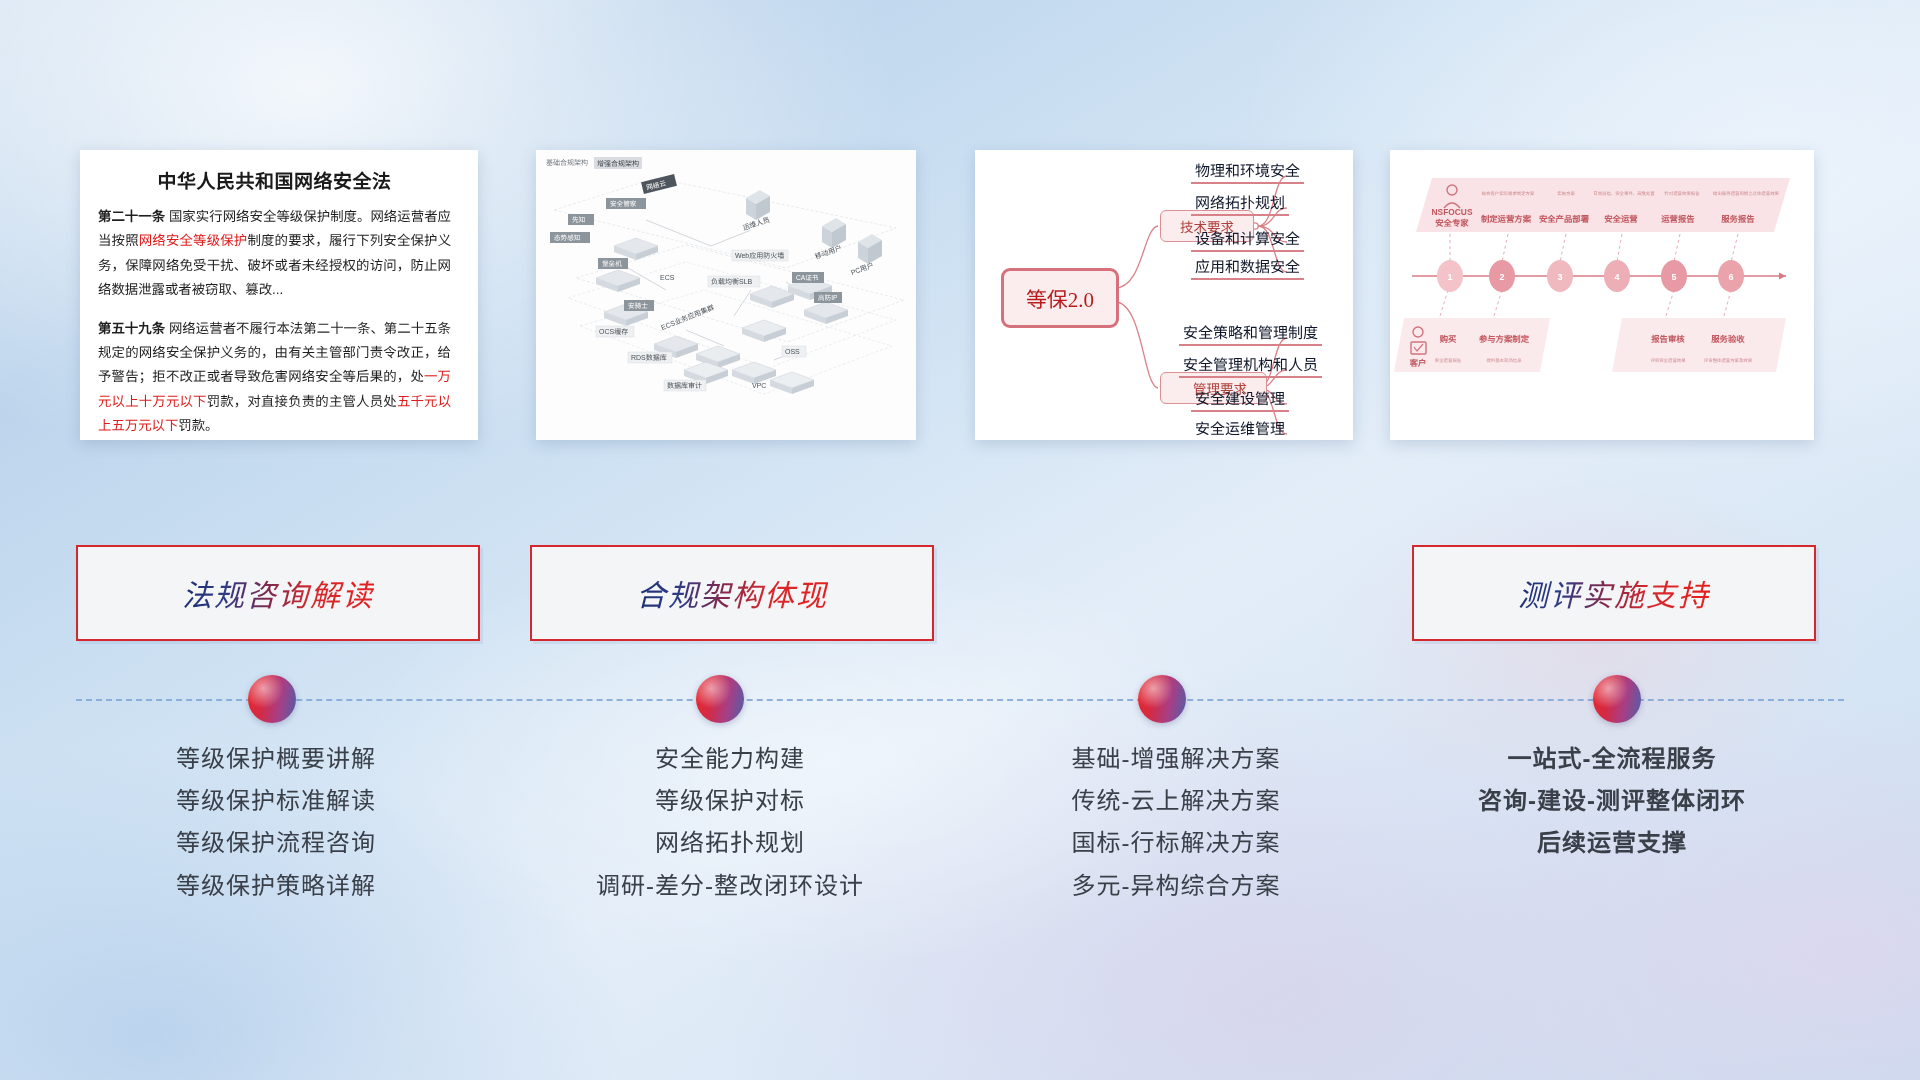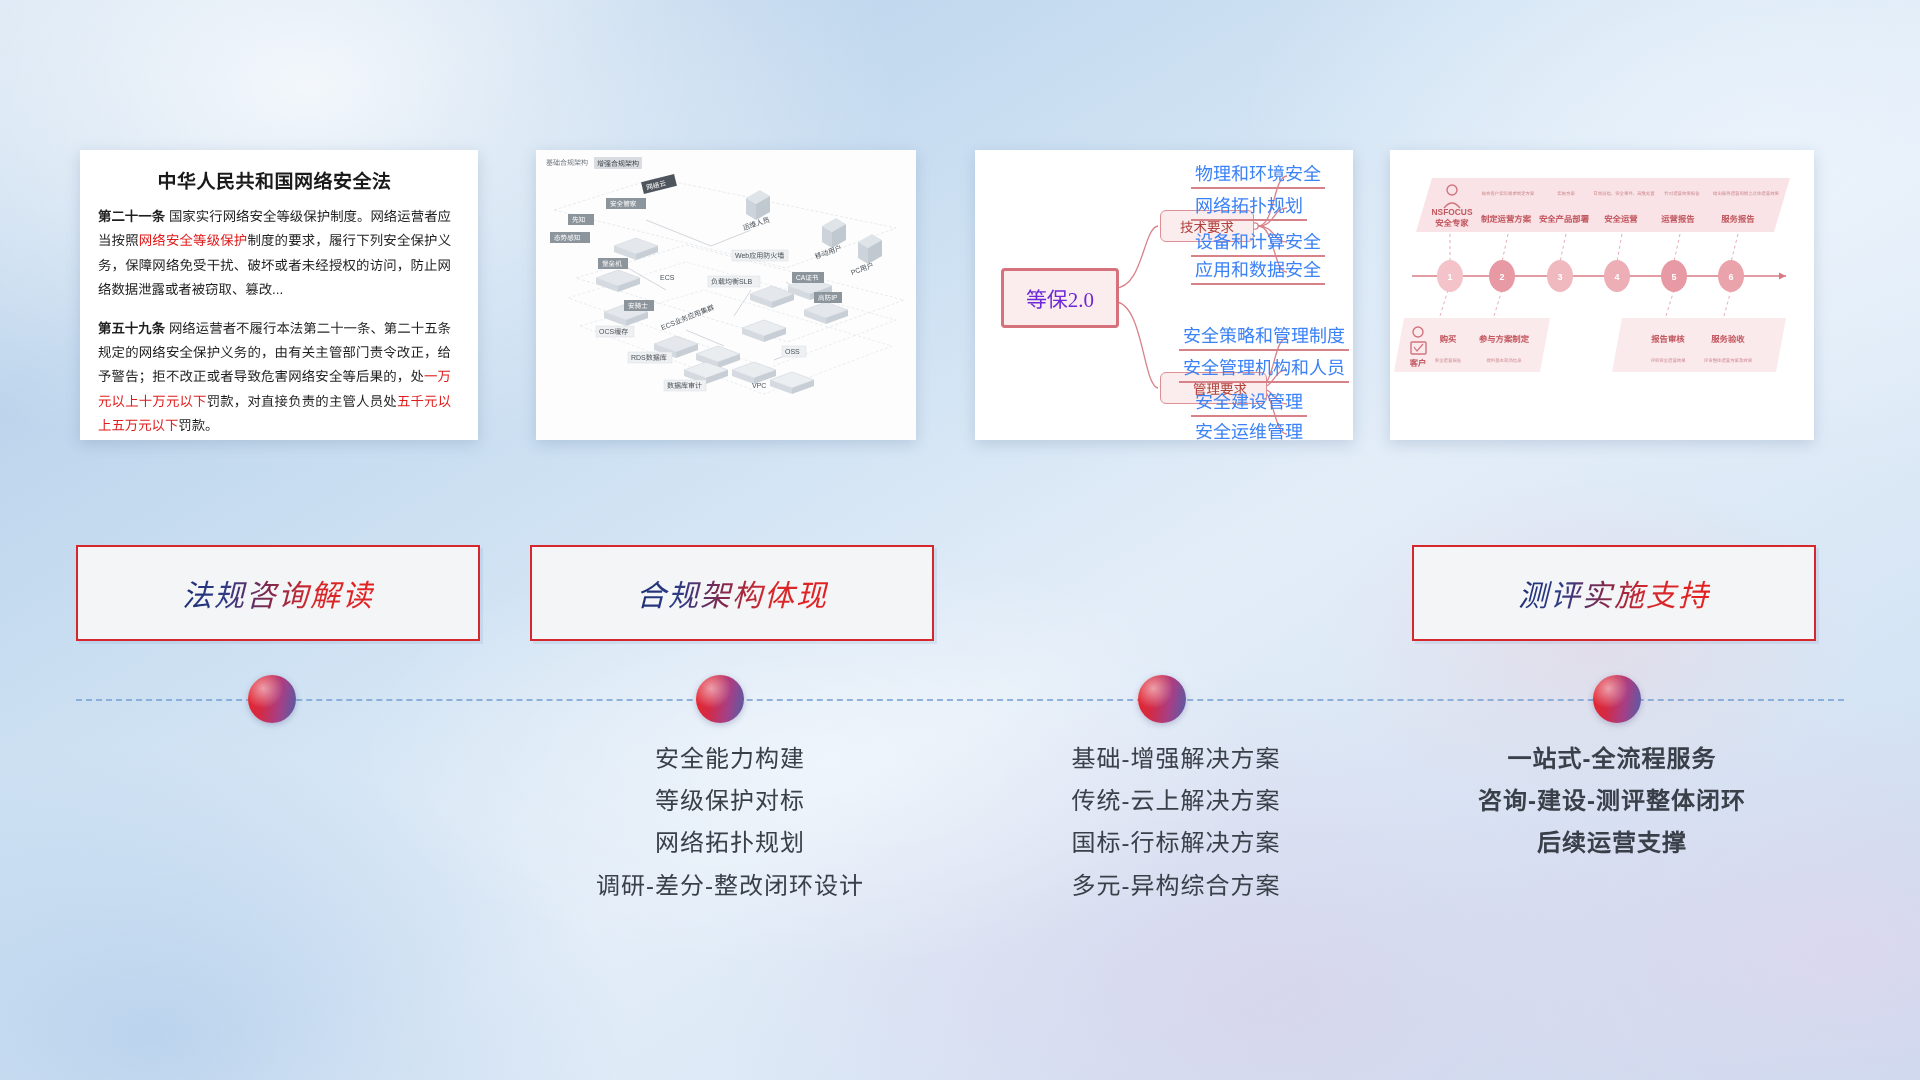--- a/index.html
+++ b/index.html
@@ -53,30 +53,30 @@
   .arch .tabs{position:absolute;left:10px;top:7px;display:flex;gap:6px;}
   .arch .tabs span{font-size:7px;color:#707880;}
   .arch .tabs span.on{background:#d9dde1;padding:1px 3px;border-radius:1px;color:#3d4349;}
   .arch-svg{position:absolute;inset:0;}
   .iso-lab{font-size:6.6px;fill:#ffffff;font-family:"Liberation Sans",sans-serif;}
   .iso-lab-d{font-size:7px;fill:#4a5158;font-family:"Liberation Sans",sans-serif;}
 
   
   .mind{position:relative;width:100%;height:100%;}
   .mind .root{position:absolute;left:26px;top:118px;width:112px;height:54px;
-    border:3px solid #d4717a;border-radius:4px;background:#fbeced;
+    border:3px solid #d4717a;border-radius:9px;background:#fbeced;
     display:flex;align-items:center;justify-content:center;
-    font-size:21px;color:#6d28d9;font-family:"Liberation Serif",serif;}
+    font-size:21px;color:#b91c1c;font-family:"Liberation Serif",serif;}
   .mind .branch{position:absolute;width:92px;height:30px;border:1.6px solid #dc8f95;
     border-radius:6px;background:#fbeced;display:flex;align-items:center;
     justify-content:center;font-size:13.5px;color:#b0413c;
     font-family:"Liberation Serif",serif;}
   .mind .b-tech{left:185px;top:60px;}
   .mind .b-mgmt{left:185px;top:222px;padding-left:13px;}
-  .mind .leaf{position:absolute;font-size:18px;color:#3b82f6;white-space:nowrap;
+  .mind .leaf{position:absolute;font-size:15px;color:#0f172a;white-space:nowrap;
     font-family:"Liberation Serif",serif;border-bottom:2px solid #d98189;
     padding:0 4px 2px 4px;}
   .mind svg{position:absolute;inset:0;pointer-events:none;}
 
   
   .proc{position:relative;width:100%;height:100%;background:#fff;}
   .proc svg{position:absolute;inset:0;}
   .pf-big{font-size:8.4px;fill:#c2575f;font-weight:bold;font-family:"Liberation Sans",sans-serif;}
   .pf-sm{font-size:4.4px;fill:#cd8a90;font-family:"Liberation Sans",sans-serif;}
   .pf-num{font-size:9px;fill:#ffffff;font-weight:bold;font-family:"Liberation Sans",sans-serif;}
@@ -411,20 +411,26 @@
 
   <div class="tl">
     <div class="rail"></div>
     <div class="dot d1"></div>
     <div class="dot d2"></div>
     <div class="dot d3"></div>
     <div class="dot d4"></div>
   </div>
 
   <div class="cols">
+    <div class="col k1">
+      <div class="li">等级保护概要讲解</div>
+      <div class="li">等级保护标准解读</div>
+      <div class="li">等级保护流程咨询</div>
+      <div class="li">等级保护策略详解</div>
+    </div>
     <div class="col k2">
       <div class="li">安全能力构建</div>
       <div class="li">等级保护对标</div>
       <div class="li">网络拓扑规划</div>
       <div class="li">调研-差分-整改闭环设计</div>
     </div>
     <div class="col k3">
       <div class="li">基础-增强解决方案</div>
       <div class="li">传统-云上解决方案</div>
       <div class="li">国标-行标解决方案</div>

